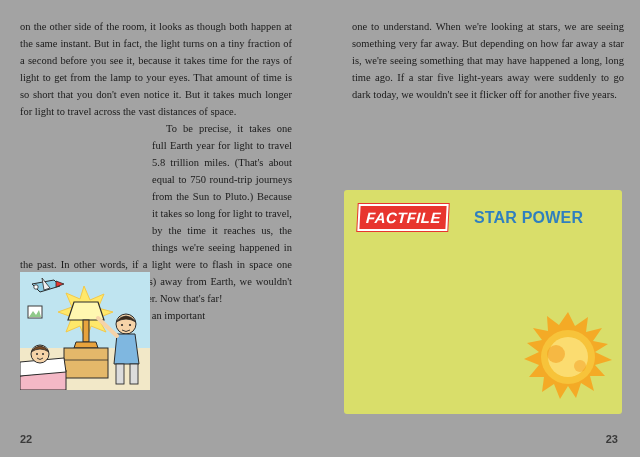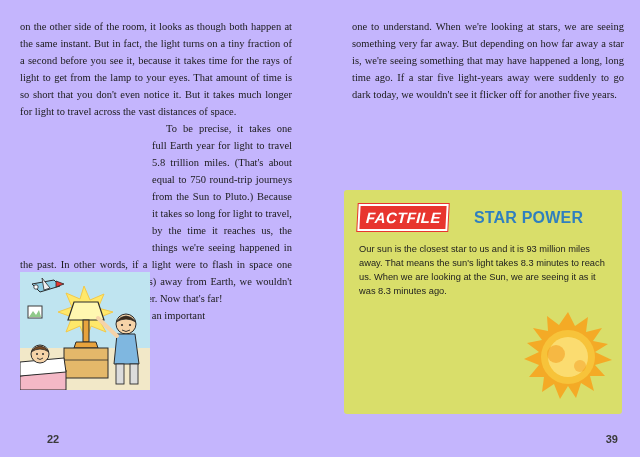--- a/index.html
+++ b/index.html
@@ -5,21 +5,21 @@
   * { box-sizing: border-box; }
   html, body {
     margin: 0; padding: 0;
     width: 640px; height: 457px;
     background: #ffffff;
     font-family: "Liberation Serif", serif;
   }
   .page {
     position: relative;
     width: 640px; height: 457px;
-    background: #c4b5fd;
+    background: #a3a3a3;
     overflow: hidden;
   }
   .col {
     position: absolute;
     top: 18px;
     width: 272px;
     font-size: 10.5px;
     line-height: 1.62;
     color: #1a1a1a;
     text-align: justify;
@@ -117,21 +117,21 @@
   }
 
   .pagenum {
     position: absolute;
     bottom: 12px;
     font-family: "Liberation Sans", sans-serif;
     font-weight: bold;
     font-size: 11px;
     color: #3a3a3a;
   }
-  .pagenum-left { left: 20px; margin-left: 27px; }
+  .pagenum-left { left: 20px; }
   .pagenum-right { right: 22px; }
 </style>
 </head>
 <body>
 
 <div class="page">
 
   <div class="col col-left">
     <p>on the other side of the room, it looks as though both happen at the same instant. But in fact, the light turns on a tiny fraction of a second before you see it, because it takes time for the rays of light to get from the lamp to your eyes. That amount of time is so short that you don't even notice it. But it takes much longer for light to travel across the vast distances of space.</p>
     <p class="indent"><span class="wrap-float"></span>To be precise, it takes one full Earth year for light to travel 5.8 trillion miles. (That's about equal to 750 round-trip journeys from the Sun to Pluto.) Because it takes so long for light to travel, by the time it reaches us, the things we're seeing happened in the past. In other words, if a light were to flash in space one light-year (or 5.8 trillion miles) away from Earth, we wouldn't see its glimmer until a year later. Now that's far!</p>
@@ -203,31 +203,30 @@
 
   <div class="factbox">
     <div class="fact-header">
       <span class="fact-tag">
         <span>FACT</span><span class="word2">FILE</span>
       </span>
       <span class="fact-title">STAR POWER</span>
     </div>
 
     <div class="fact-body">
-      <p>Our sun is the closest star to us and it is 93 million miles away. That means the sun's light takes 8.3 minutes to reach us. When we are looking at the Sun, we are seeing it as it was 8.3 minutes ago.</p>
     </div>
 
     <div class="sun-wrap">
       <svg width="96" height="96" viewBox="0 0 96 96" xmlns="http://www.w3.org/2000/svg">
         <g>
           <path d="M48 2 L55 16 L68 7 L66 22 L82 18 L73 31 L88 34 L75 42 L92 50 L75 55 L85 66 L70 66 L74 81 L61 73 L56 88 L48 76 L40 89 L34 74 L22 82 L24 67 L9 67 L19 55 L4 49 L19 42 L7 33 L22 30 L13 18 L28 21 L27 6 L39 15 Z" fill="#f5a623" opacity="0.95"></path>
           <circle cx="48" cy="47" r="27" fill="#f7c33a"></circle>
           <circle cx="48" cy="47" r="20" fill="#fbe07a" opacity="0.85"></circle>
           <circle cx="36" cy="44" r="9" fill="#f29a1f" opacity="0.55"></circle>
           <circle cx="60" cy="56" r="6" fill="#f29a1f" opacity="0.45"></circle>
         </g>
       </svg>
     </div>
   </div>
 
-  <div class="pagenum pagenum-right">39</div>
+  <div class="pagenum pagenum-right">23</div>
 
 </div>
 
 </body></html>

